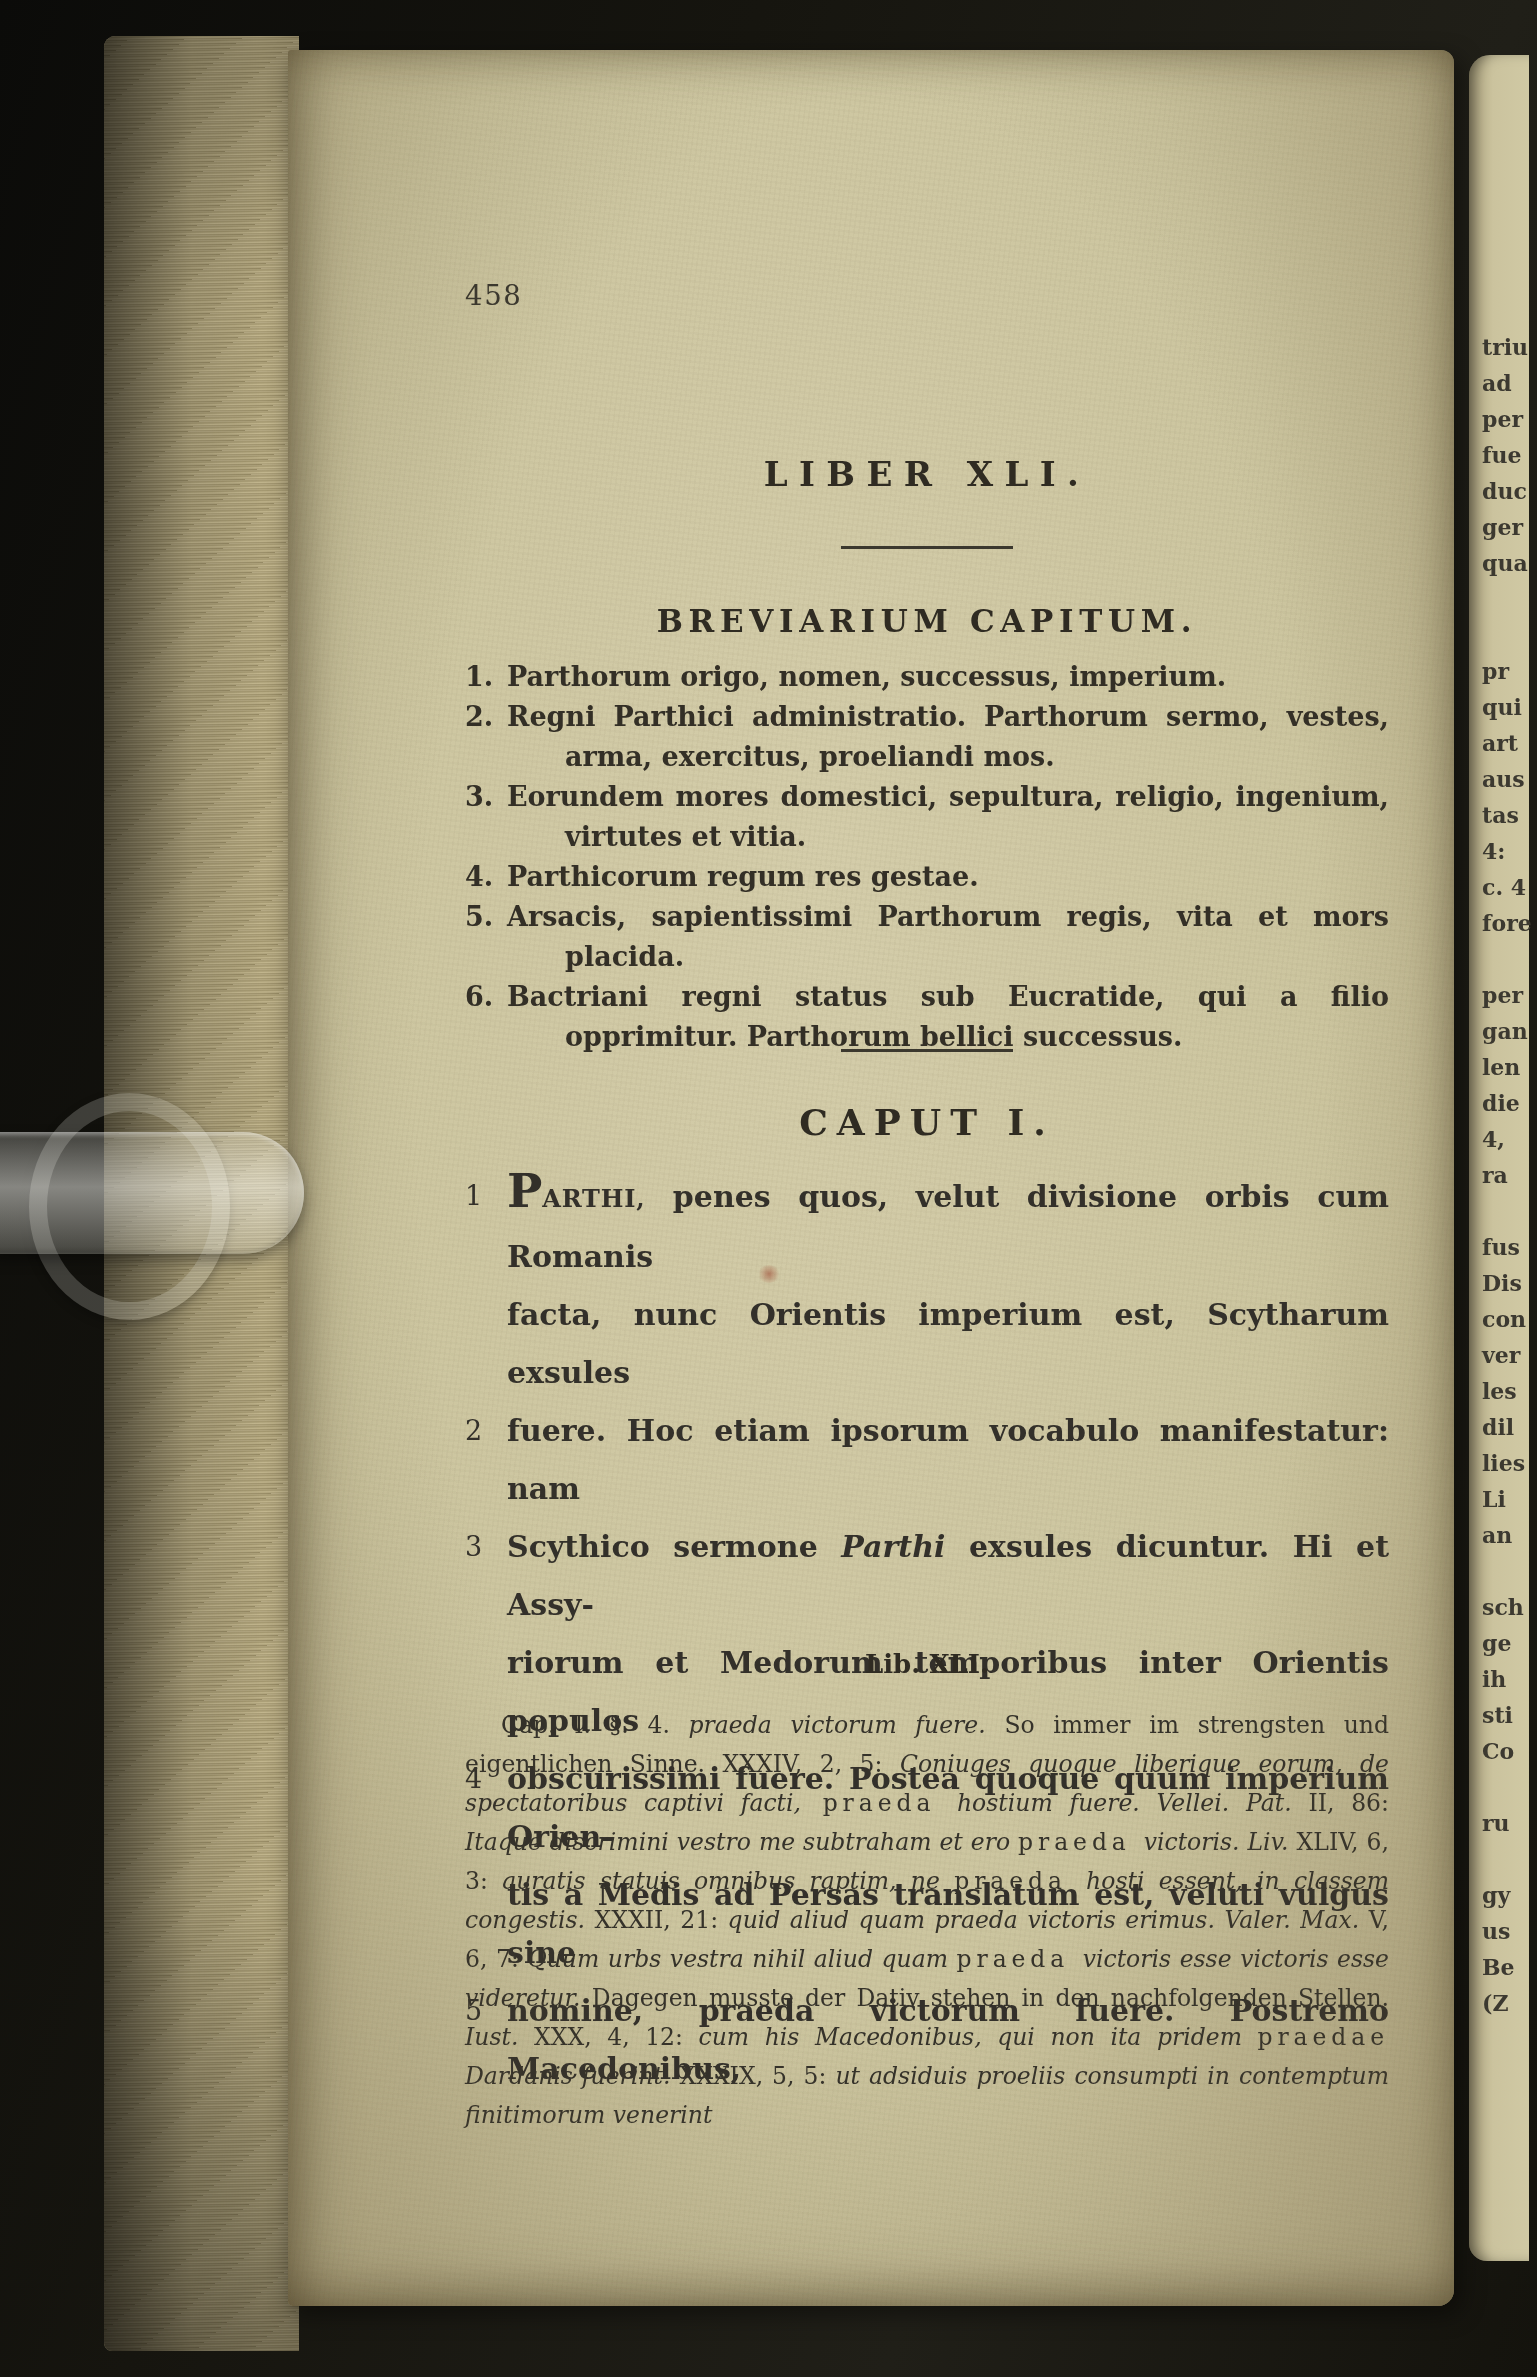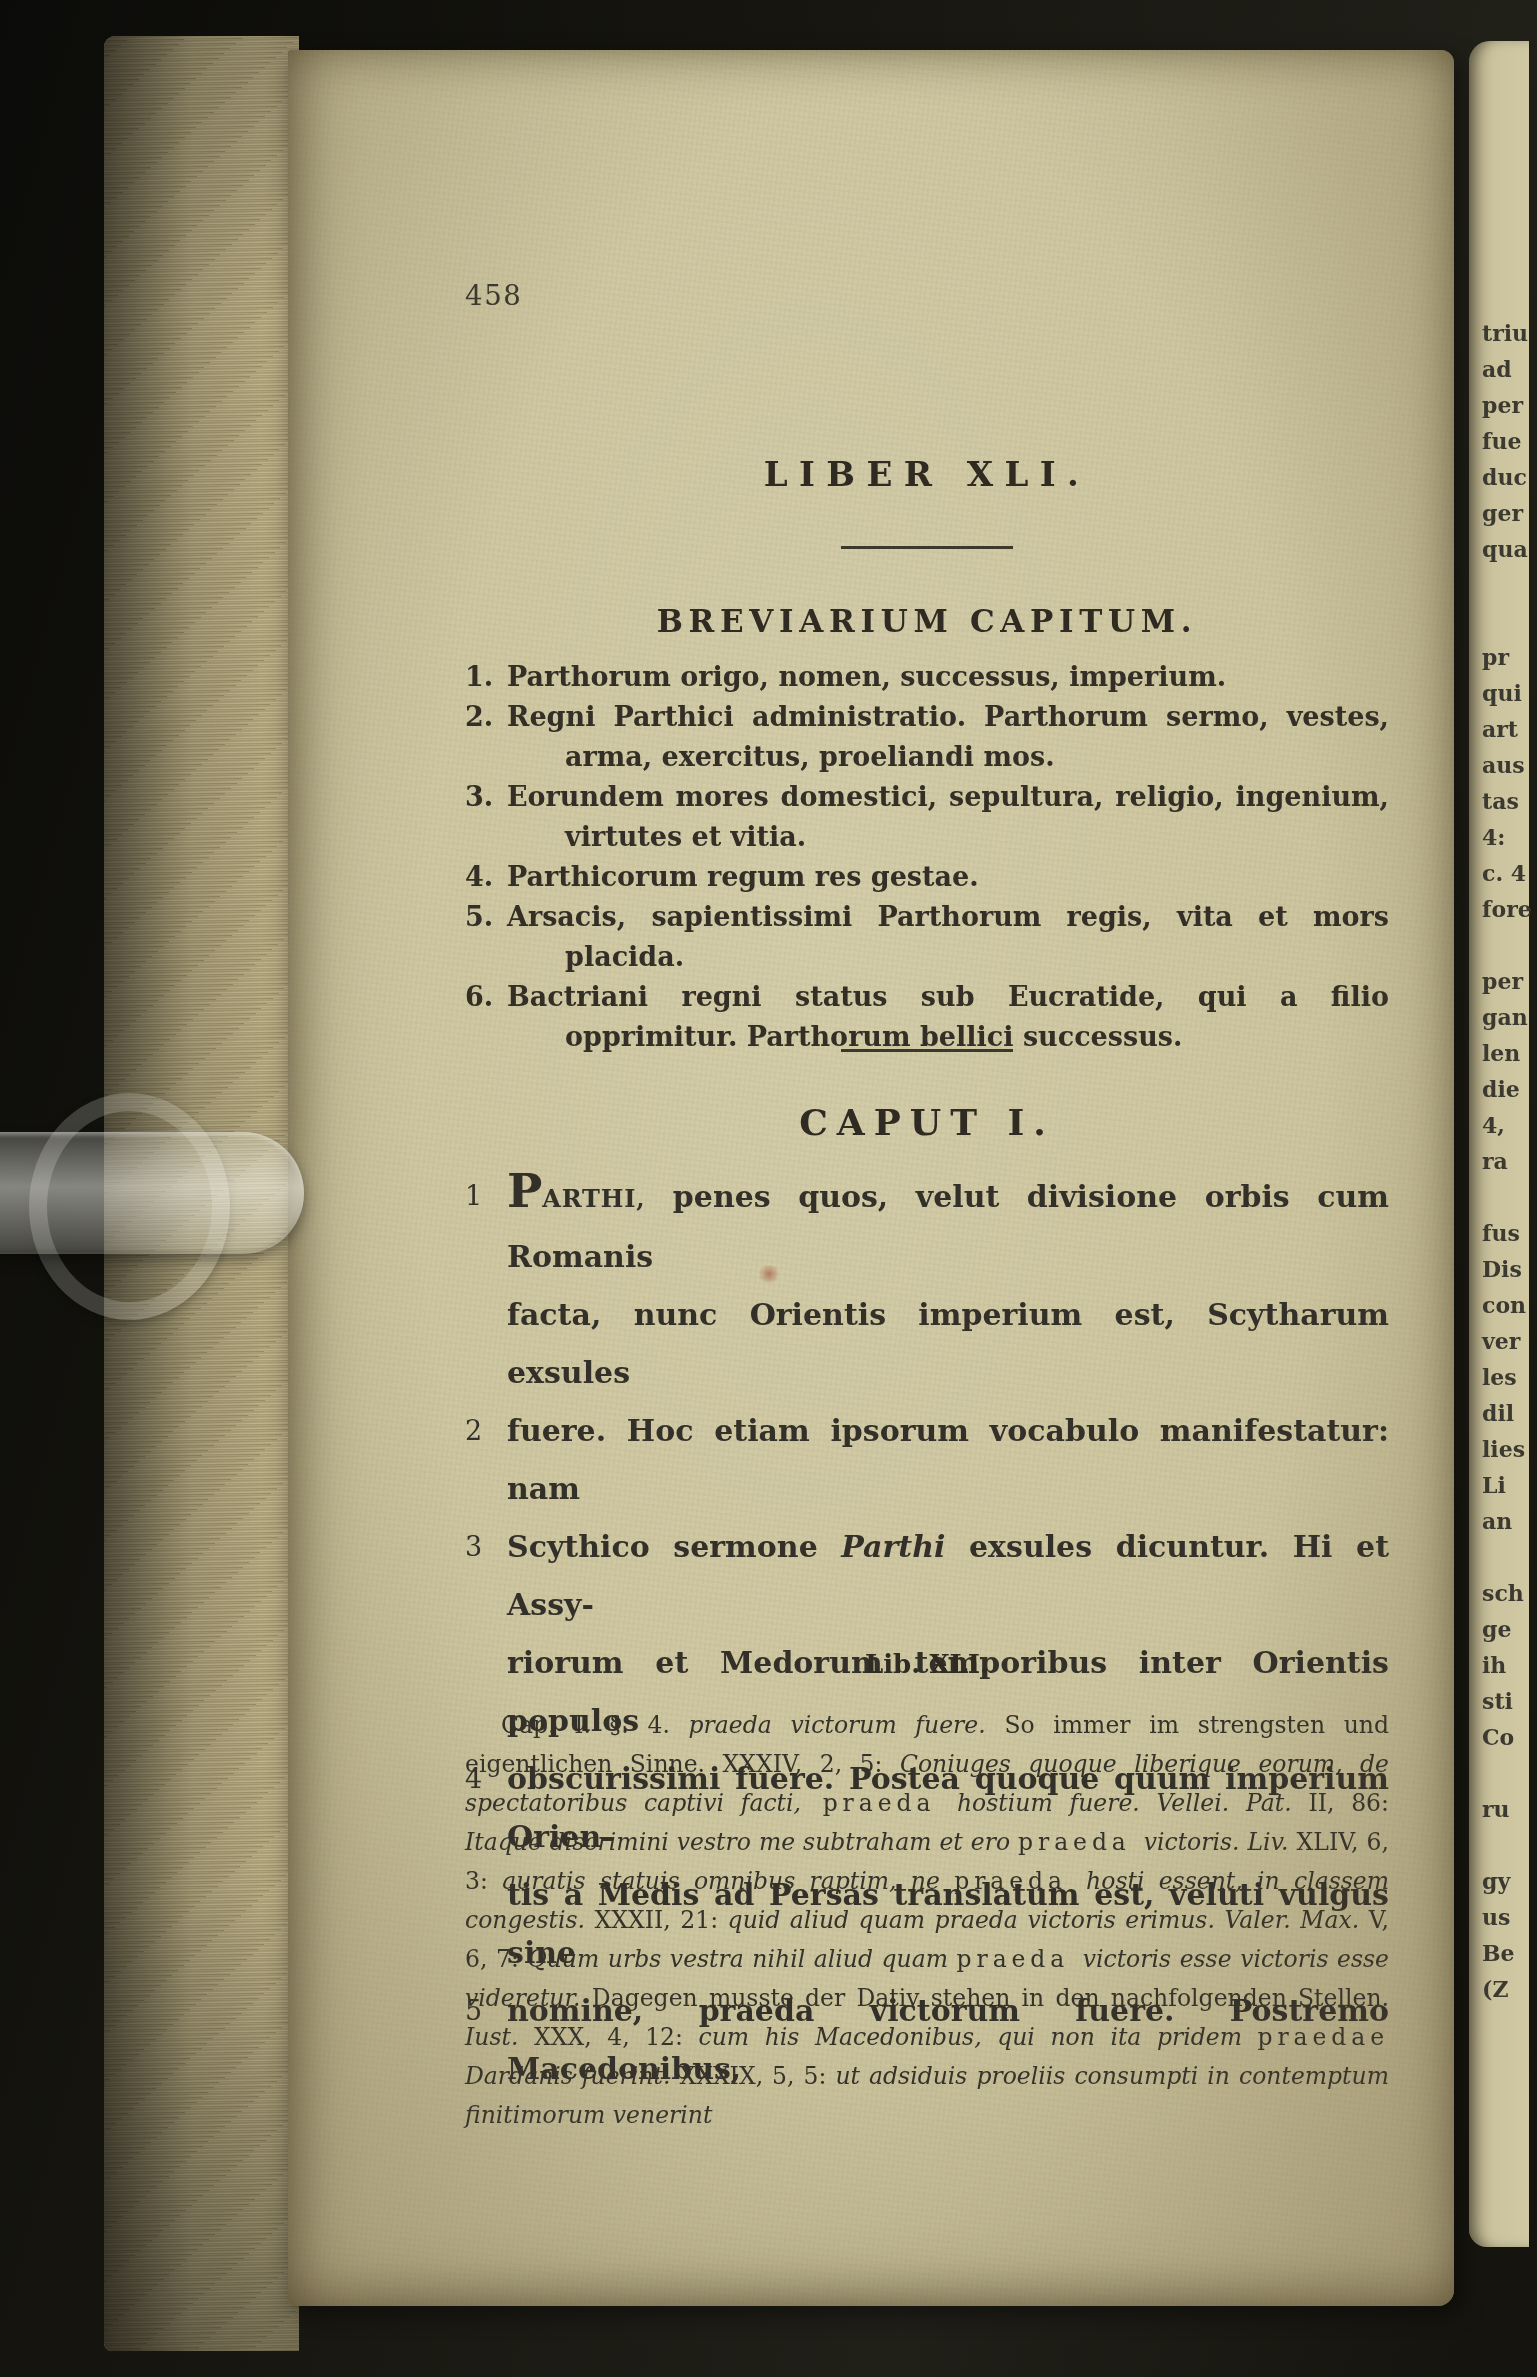--- a/index.html
+++ b/index.html
@@ -74,21 +74,21 @@
   .libhead{
     position:absolute;left:177px;top:1599px;width:924px;text-align:center;
     font-size:26px;font-weight:bold;color:#2f2b22;
   }
   .footnote{
     position:absolute;left:177px;top:1656px;width:924px;
     font-size:23.5px;line-height:39px;text-align:justify;text-indent:36px;color:#35322a;
   }
   
   .nextpage{
-    position:absolute;left:1469px;top:41px;width:60px;height:2206px;z-index:2;
+    position:absolute;left:1469px;top:55px;width:60px;height:2206px;z-index:2;
     background:linear-gradient(90deg,#b9af88,#cbc39e 40%,#d0c9a4);
     border-radius:21px 0 0 18px;
     box-shadow:inset 11.4px 0 14.6px -6.5px rgba(0,0,0,.55);
   }
   .nextpage-text{
     position:absolute;left:13px;top:274px;width:57px;
     font-size:22px;line-height:36px;font-weight:600;color:#3c3930;
     white-space:pre-line;
   }
   

